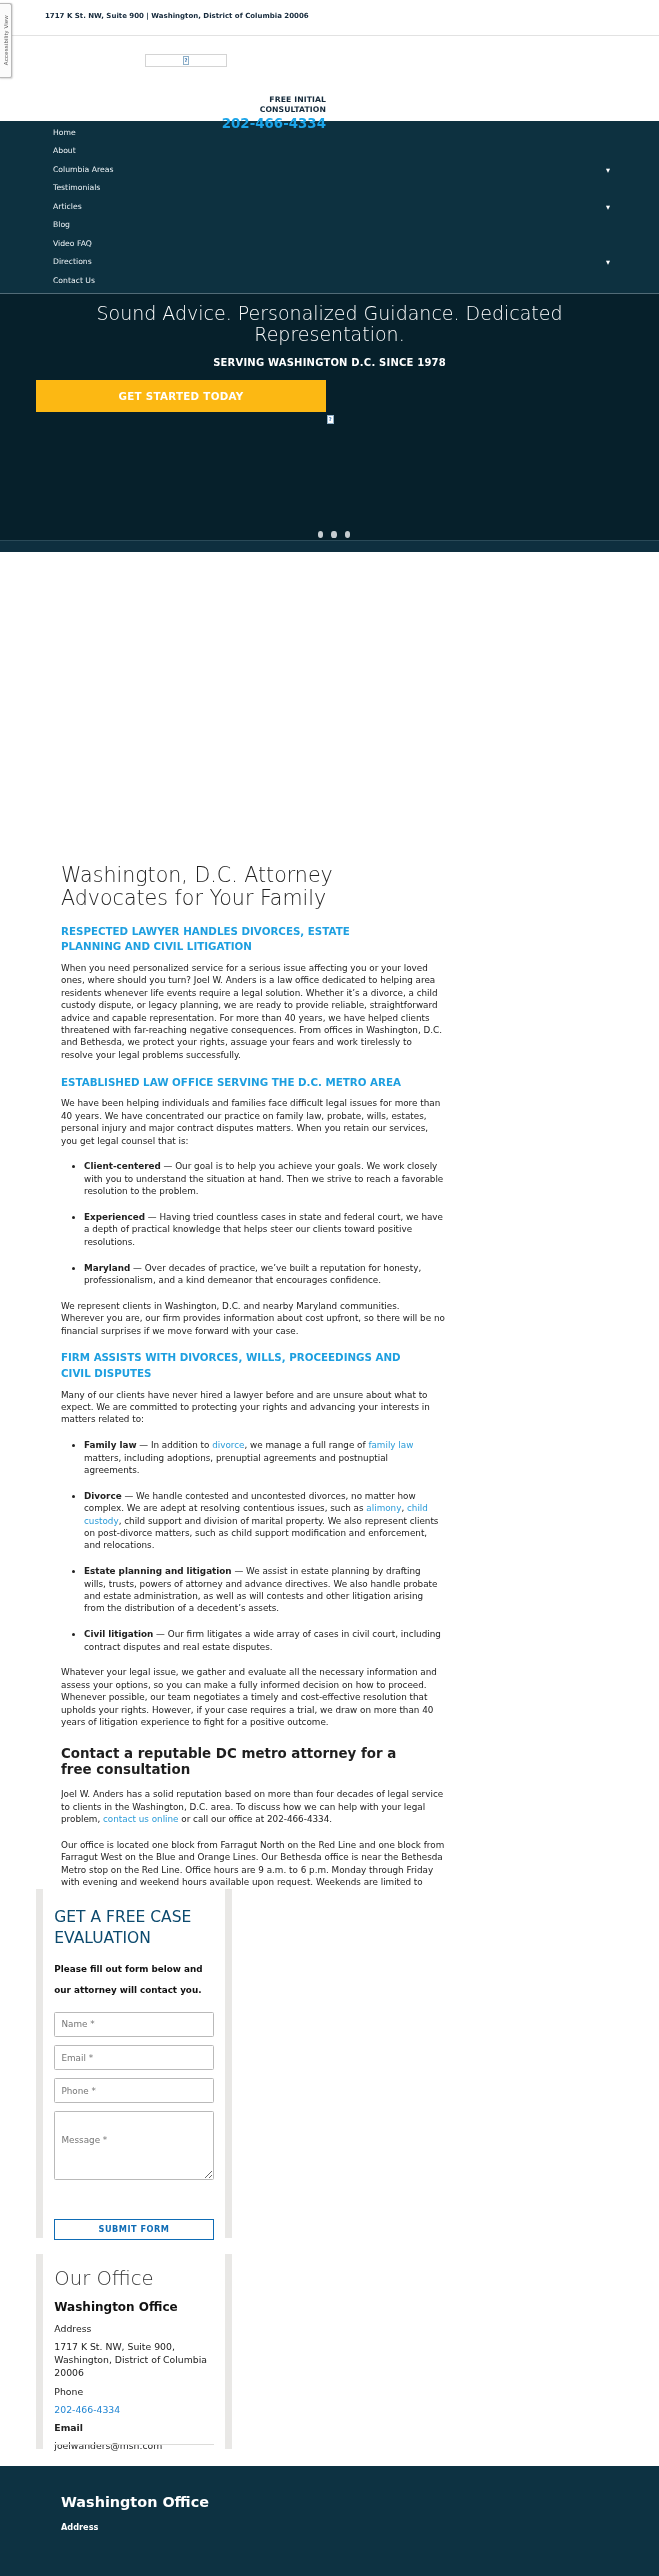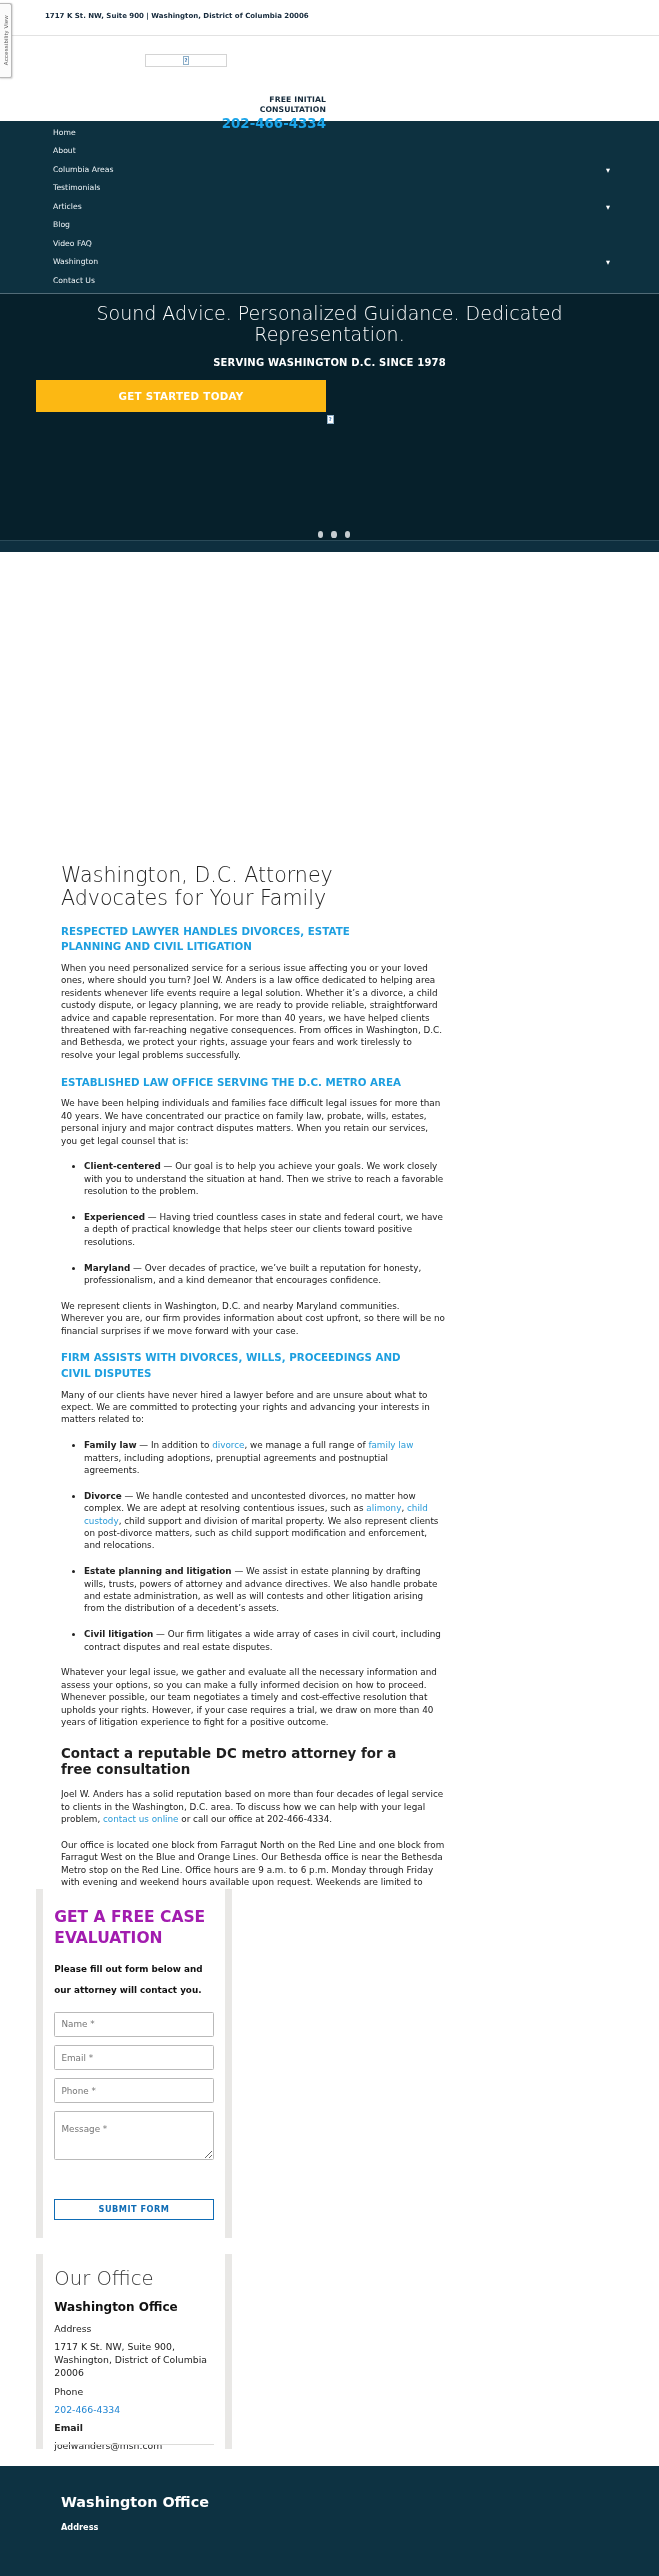--- a/index.html
+++ b/index.html
@@ -80,28 +80,28 @@
   .lnk { color:#2b9bd8; }
 
   
   .card {
     width:196px; margin-left:36px;
     border-left:7.7px solid #e9e8e6; border-right:7.7px solid #e9e8e6;
     background:#fff; padding:11.3px; position:relative;
   }
   .card-form { height:349px; margin-bottom:16px; }
   .card-office { height:195px; margin-bottom:17px; }
-  .card-form h2 { font-size:15.5px; line-height:21.6px; font-weight:700; color:#a21caf; margin:6.2px 0 9.3px; }
+  .card-form h2 { font-size:15.5px; line-height:21.6px; font-weight:400; color:#0c4a6e; margin:6.2px 0 9.3px; }
   .form-note { font-size:8.8px; font-weight:bold; color:#111; line-height:20.6px; margin-bottom:11.3px; }
   .fld {
     width:100%; height:25px; border:0.5px solid #b9b9b9; border-radius:1.5px;
     padding:0 6.2px; font-size:8.8px; color:#222; font-family:"DejaVu Sans",sans-serif;
     margin-bottom:8.2px; background:#fff;
   }
-  textarea.fld { height:49px; padding-top:12px; resize:both; }
+  textarea.fld { height:69px; padding-top:23px; resize:both; }
   .submit-btn {
     margin-top:28px; width:100%; height:21.6px; background:#fff;
     border:1px solid #0f6cb5; color:#0f6cb5; font-size:8.2px; font-weight:bold;
     letter-spacing:0.5px; font-family:"DejaVu Sans",sans-serif; cursor:pointer;
   }
   .card-office h2 { font-size:19.6px; line-height:24px; font-weight:300; color:#333; margin:1px 0 9.3px; }
   .office-name { font-size:12px; font-weight:bold; color:#111; margin-bottom:8.2px; }
   .office-row { font-size:9.3px; line-height:13px; color:#222; margin-bottom:5.2px; }
   .office-label-bold { font-weight:bold; }
   .office-phone { color:#2286d3; font-size:9.3px; }
@@ -135,21 +135,21 @@
 
 <nav class="mainnav">
   <ul>
     <li><span>Home</span></li>
     <li><span>About</span></li>
     <li><span>Columbia Areas</span><span class="caret">▼</span></li>
     <li><span>Testimonials</span></li>
     <li><span>Articles</span><span class="caret">▼</span></li>
     <li><span>Blog</span></li>
     <li><span>Video FAQ</span></li>
-    <li><span>Washington</span><span class="caret">▼</span></li>
+    <li><span>Directions</span><span class="caret">▼</span></li>
     <li><span>Contact Us</span></li>
   </ul>
 </nav>
 
 <section class="hero">
   <h1 class="hero-headline">Sound Advice. Personalized Guidance. Dedicated Representation.</h1>
   <div class="hero-tagline">SERVING WASHINGTON D.C. SINCE 1978</div>
   <button class="hero-cta">GET STARTED TODAY</button>
   <span class="bimg hero-bimg">?</span>
   <div class="hero-dots">

